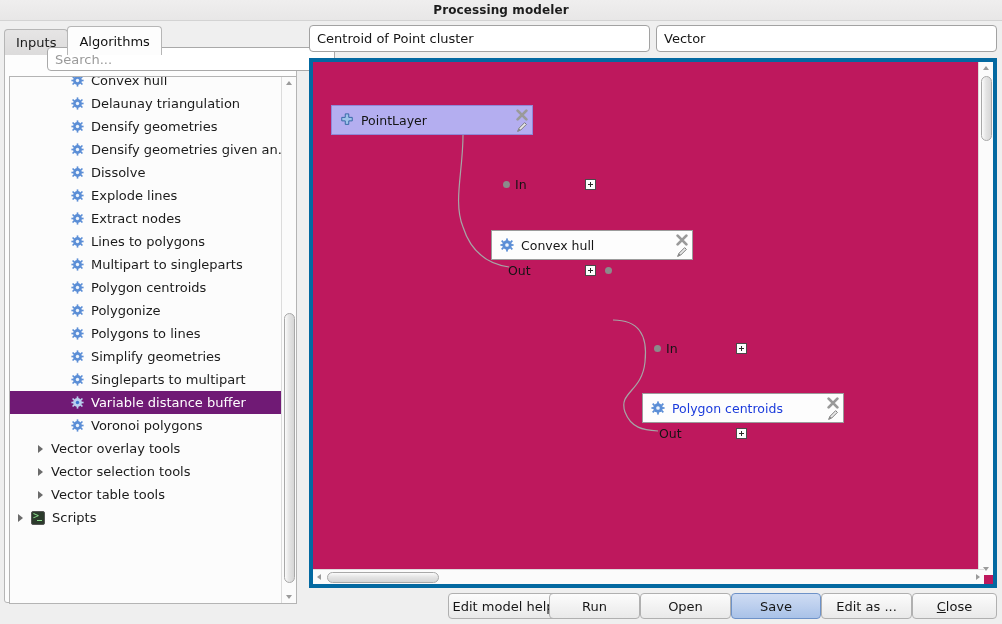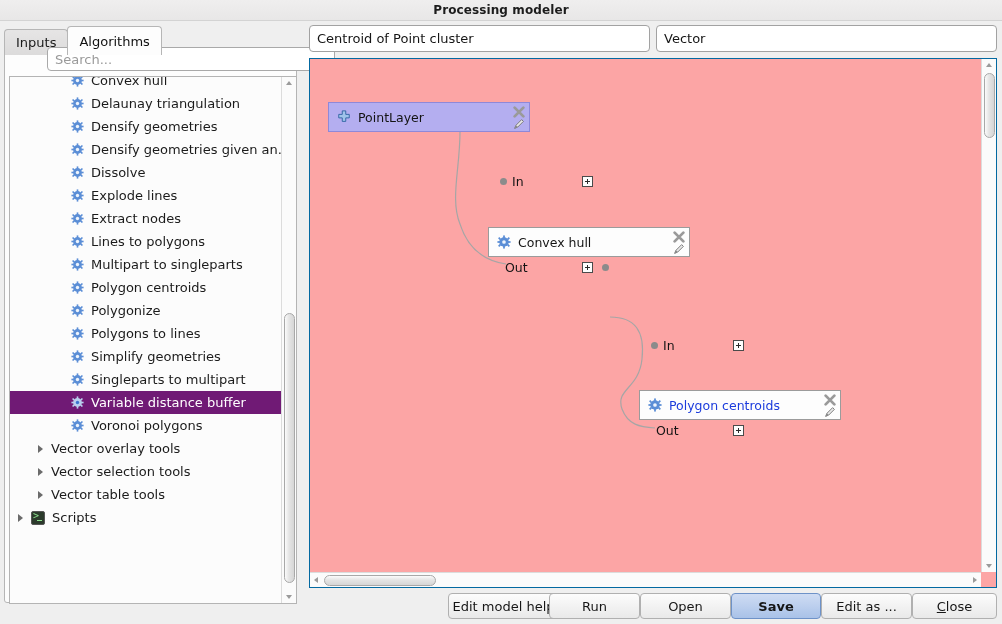--- a/index.html
+++ b/index.html
@@ -123,21 +123,21 @@
     border: 1px solid #a2a2a2; border-radius: 4px; background: #ffffff;
     font-family: inherit; font-size: 13px; color: #151515; padding: 0 7px;
     outline: none;
   }
   #fld-name { left: 309px; top: 25px; width: 341px; }
   #fld-group { left: 656px; top: 25px; width: 341px; }
 
   
   .canvasframe {
     position: absolute; left: 309px; top: 58px; width: 688px; height: 530px;
-    border: 1px solid #0369a1; background: #fca5a5; box-sizing: border-box;
+    border: 4px solid #0369a1; background: #be185d; box-sizing: border-box;
     overflow: hidden;
   }
   .canvasinner { position: absolute; left: 0; top: 0; width: 671px; height: 513px; overflow: hidden; }
 
   .node {
     position: absolute; box-sizing: border-box;
     border: 1px solid #9b9b9b;
     display: flex; align-items: center;
     font-size: 12.5px;
   }
@@ -633,21 +633,21 @@
   <div class="btnbar" id="btn-bar">
       <div class="btn" style="left: 448px; width: 111px;">
         <span>Edit model help</span>
       </div>
       <div class="btn" style="left: 549px; width: 91px;">
         <span>Run</span>
       </div>
       <div class="btn" style="left: 640px; width: 91px;">
         <span>Open</span>
       </div>
-      <div class="btn default" style="left: 731px; width: 90px; font-weight: bold;">
+      <div class="btn default" style="left: 731px; width: 90px;">
         <span>Save</span>
       </div>
       <div class="btn" style="left: 821px; width: 91px;">
         <span>Edit as ...</span>
       </div>
       <div class="btn" style="left: 912px; width: 85px;">
         <span><span class="u">C</span>lose</span>
       </div>
     </div>
 

